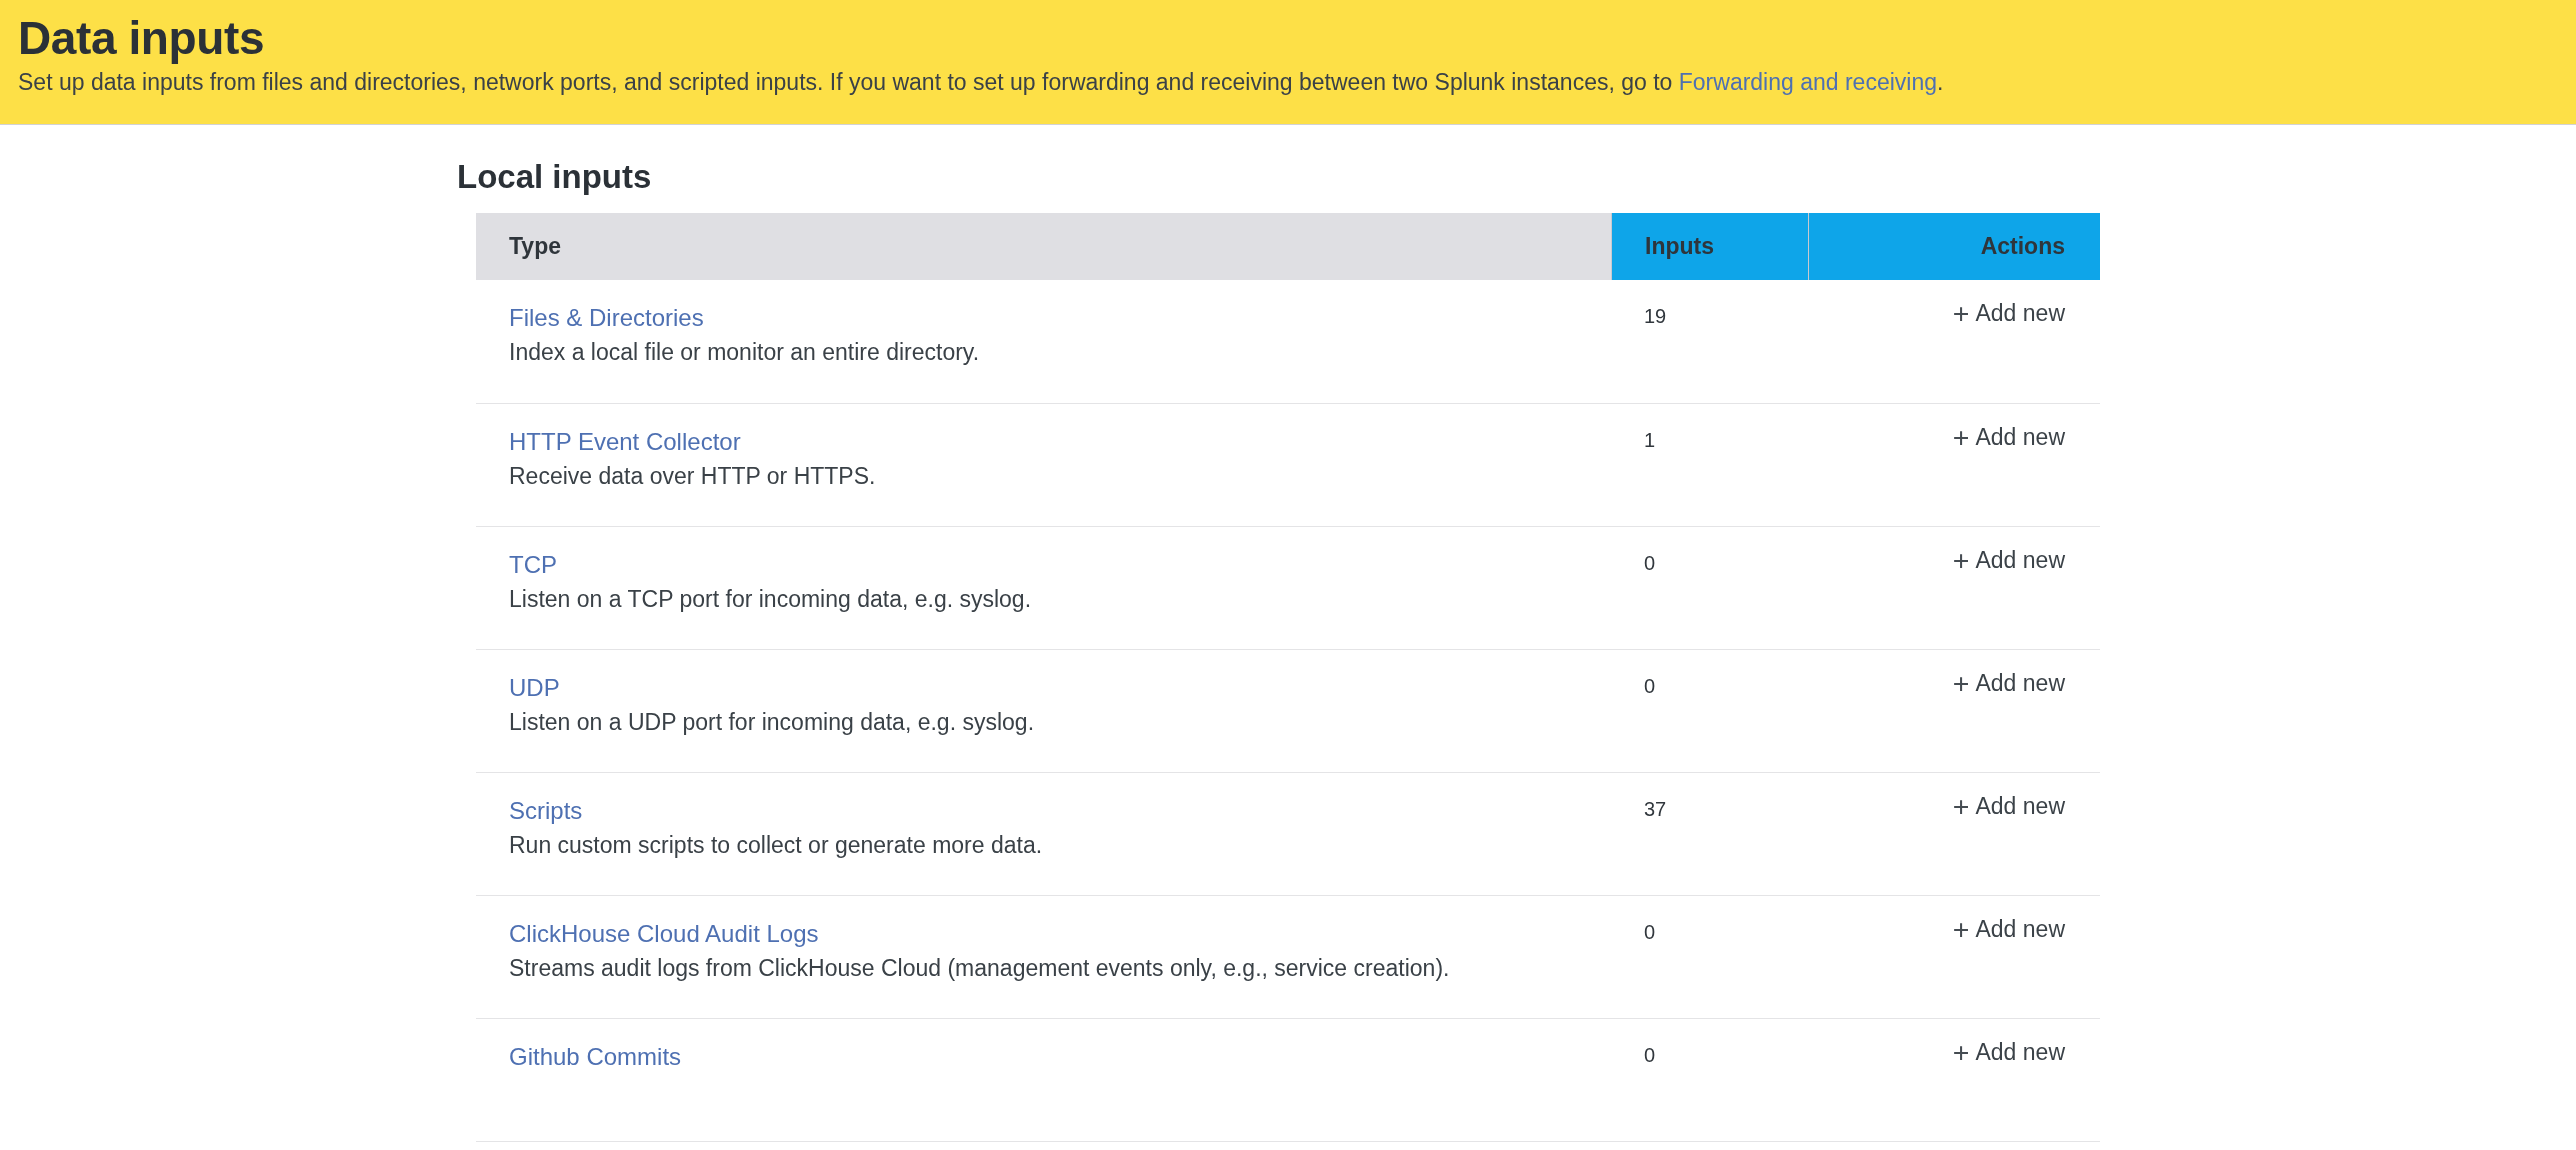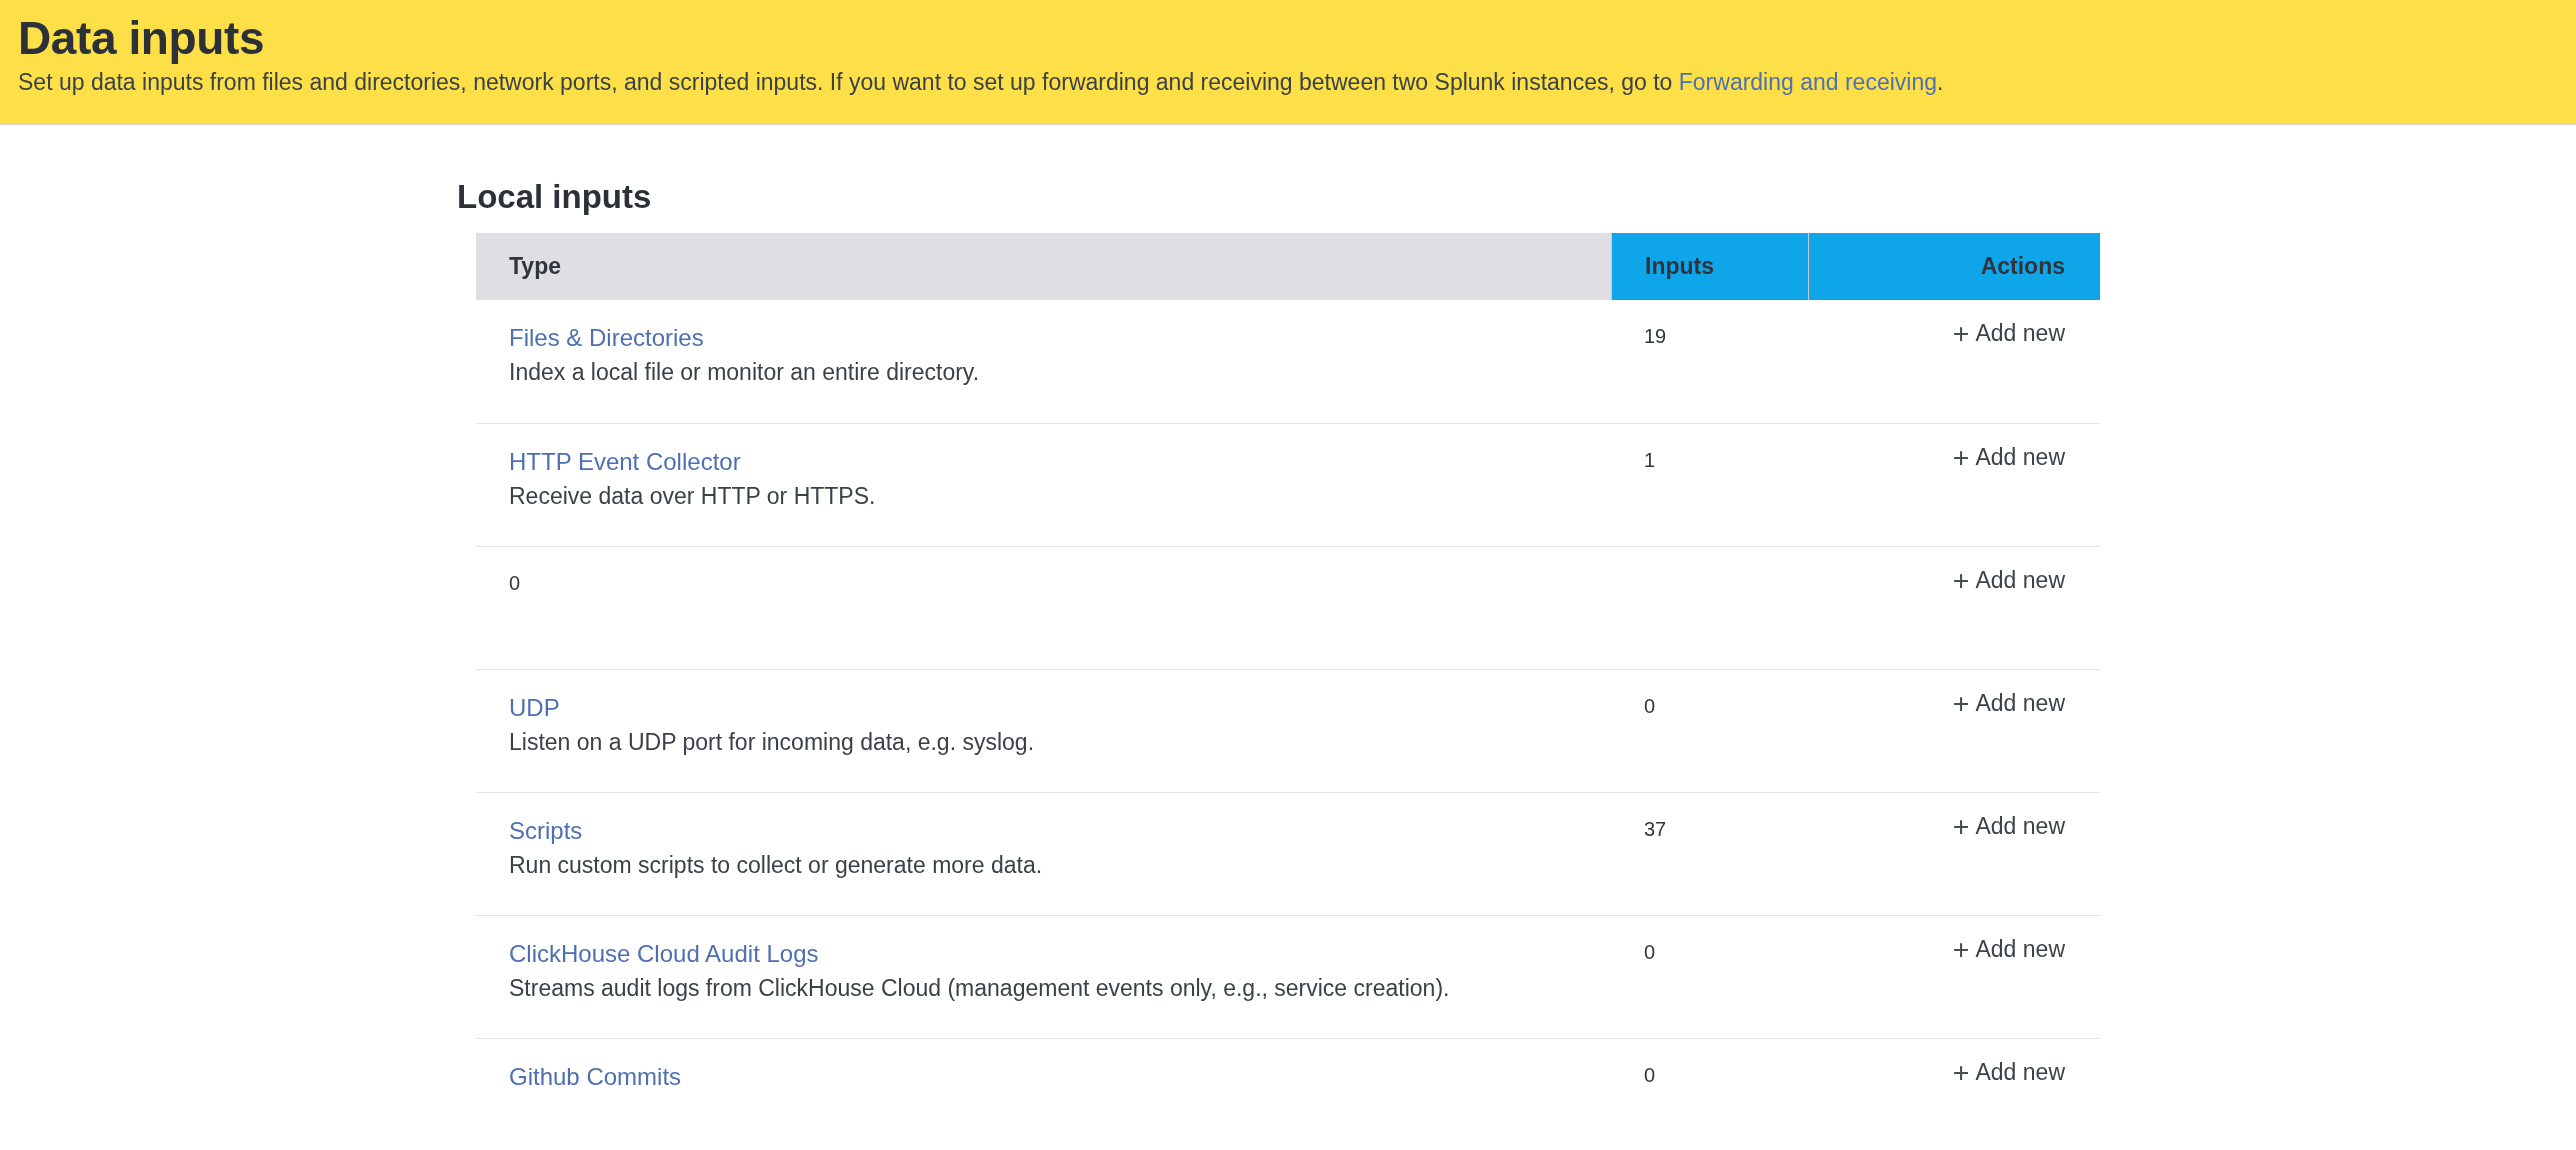--- a/index.html
+++ b/index.html
@@ -30,21 +30,21 @@
     margin-top: 5.2px;
     font-size: 23px;
     color: #3a4147;
     white-space: nowrap;
   }
   .page-subtitle a { color: #4e70b2; }
 
   
   .content { padding-left: 457px; background: #ffffff; }
   .section-title {
-    padding-top: 53px;
+    padding-top: 33px;
     font-size: 33px;
     font-weight: 700;
     color: #2b3137;
     line-height: 38px;
   }
 
   .inputs-table {
     margin-left: 19px;
     margin-top: 17px;
     width: 1624px;
@@ -123,20 +123,24 @@
           <a class="type-link">HTTP Event Collector</a>
           <div class="type-desc">Receive data over HTTP or HTTPS.</div>
         </div>
         <div class="cell-inputs">1</div>
         <div class="cell-actions">
           <a class="add-new"><span class="plus">+</span><span>Add new</span></a>
         </div>
       </div>
 
       <div class="row">
+        <div class="cell-type">
+          <a class="type-link">TCP</a>
+          <div class="type-desc">Listen on a TCP port for incoming data, e.g. syslog.</div>
+        </div>
         <div class="cell-inputs">0</div>
         <div class="cell-actions">
           <a class="add-new"><span class="plus">+</span><span>Add new</span></a>
         </div>
       </div>
 
       <div class="row">
         <div class="cell-type">
           <a class="type-link">UDP</a>
           <div class="type-desc">Listen on a UDP port for incoming data, e.g. syslog.</div>

